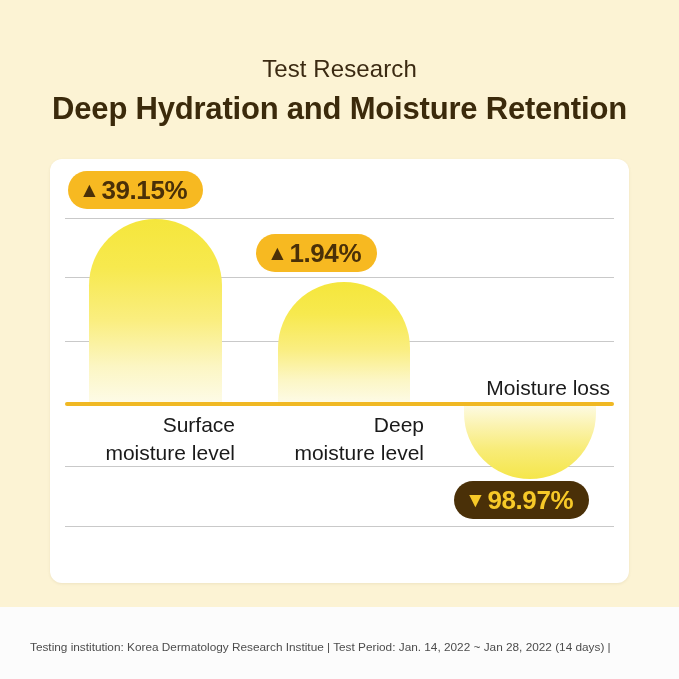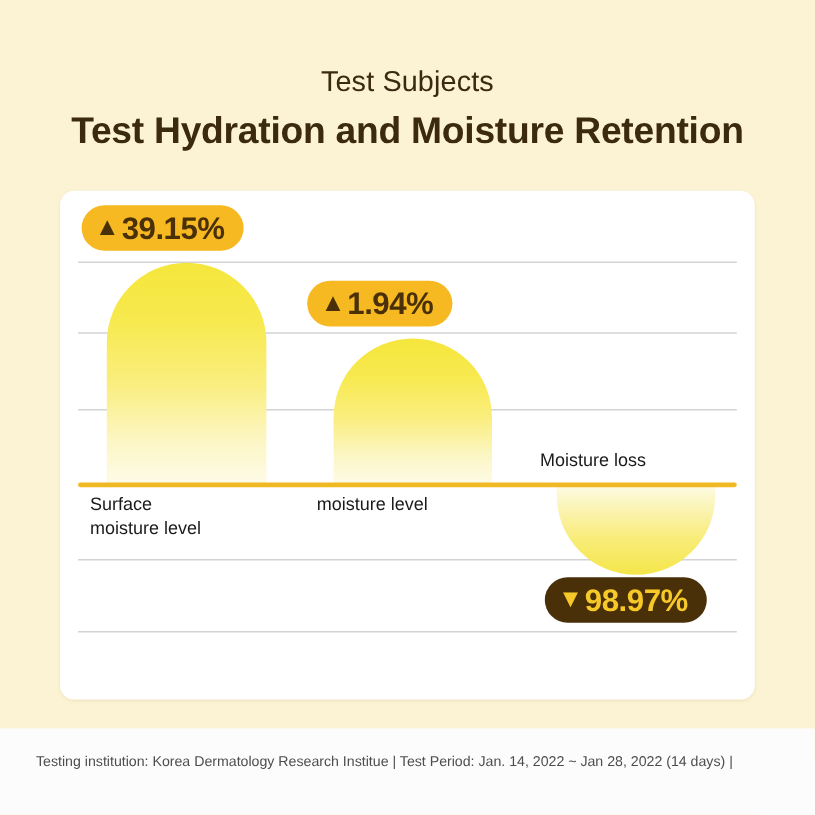--- a/index.html
+++ b/index.html
@@ -100,52 +100,52 @@
   .badge-up { background:#F7B921; color:#4A3008; }
   .badge-down { background:#4A3008; color:#F7C928; }
 
   .badge1 { left:18px; top:12px; }
   .badge2 { left:206px; top:75px; }
   .badge3 { left:404px; top:322px; }
 
   
   .barlabel {
     position:absolute;
-    text-align:left;
-    font-size:15px;
+    text-align:right;
+    font-size:21px;
     line-height:1.33;
     color:#1A1A1A;
     z-index:5;
   }
   .lbl1 { left:25px; top:252px; width:160px; }
   .lbl2 { left:214px; top:252px; width:160px; }
   .lbl3 { left:400px; top:215px; width:160px; }
 
   
   .footer {
     position:absolute;
     left:0; top:607px; width:679px; height:72px;
     background:#FCFCFC;
   }
   .footer-text {
     position:absolute;
-    left:30px; top:17px; width:625px;
+    left:30px; top:30px; width:625px;
     font-size:11.8px;
     line-height:1.72;
     color:#4D4D4D;
   }
 </style>
 </head>
 <body>
 
 <div class="page">
 
   <div class="header">
-    <div class="eyebrow">Test Subjects</div>
-    <div class="headline">Test Hydration and Moisture Retention</div>
+    <div class="eyebrow">Test Research</div>
+    <div class="headline">Deep Hydration and Moisture Retention</div>
   </div>
 
   <div class="card">
 
     <div class="gridline g0"></div>
     <div class="gridline g1"></div>
     <div class="gridline g2"></div>
     <div class="gridline g3"></div>
     <div class="gridline g4"></div>
 
@@ -169,20 +169,21 @@
       <span class="tri">▼</span>
       <span>98.97%</span>
     </div>
 
     <div class="barlabel lbl1">
       <div>Surface</div>
       <div>moisture level</div>
     </div>
 
     <div class="barlabel lbl2">
+      <div>Deep</div>
       <div>moisture level</div>
     </div>
 
     <div class="barlabel lbl3">
       <div>Moisture loss</div>
     </div>
 
   </div>
 
   <div class="footer">

